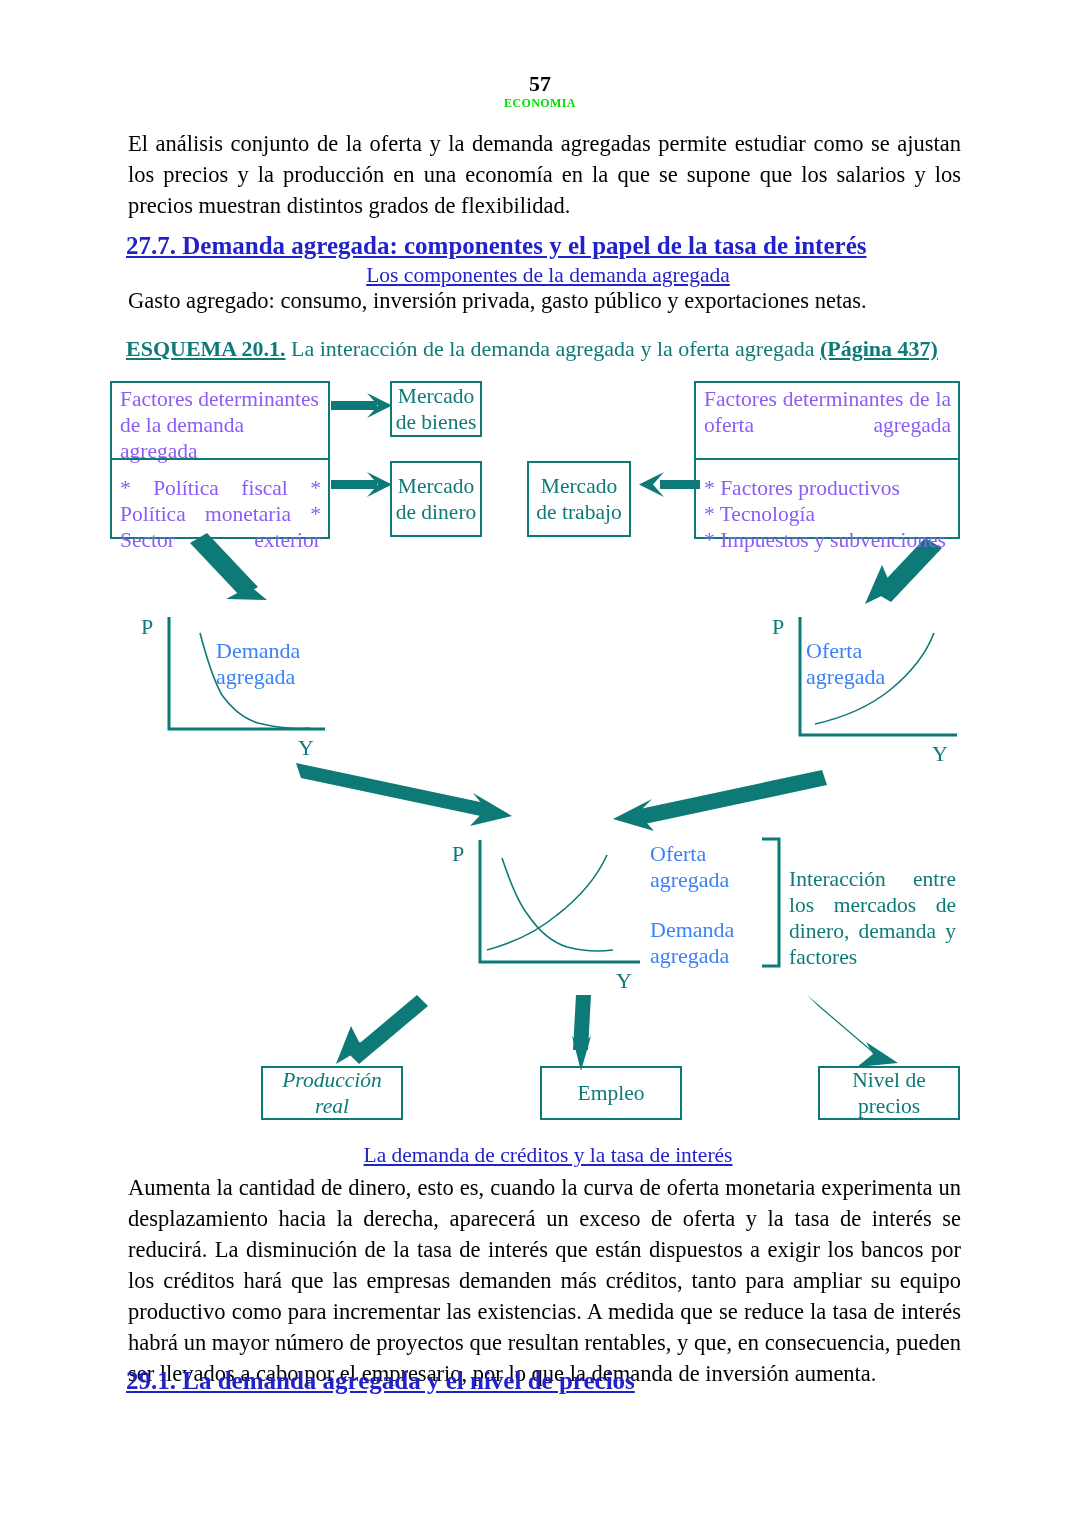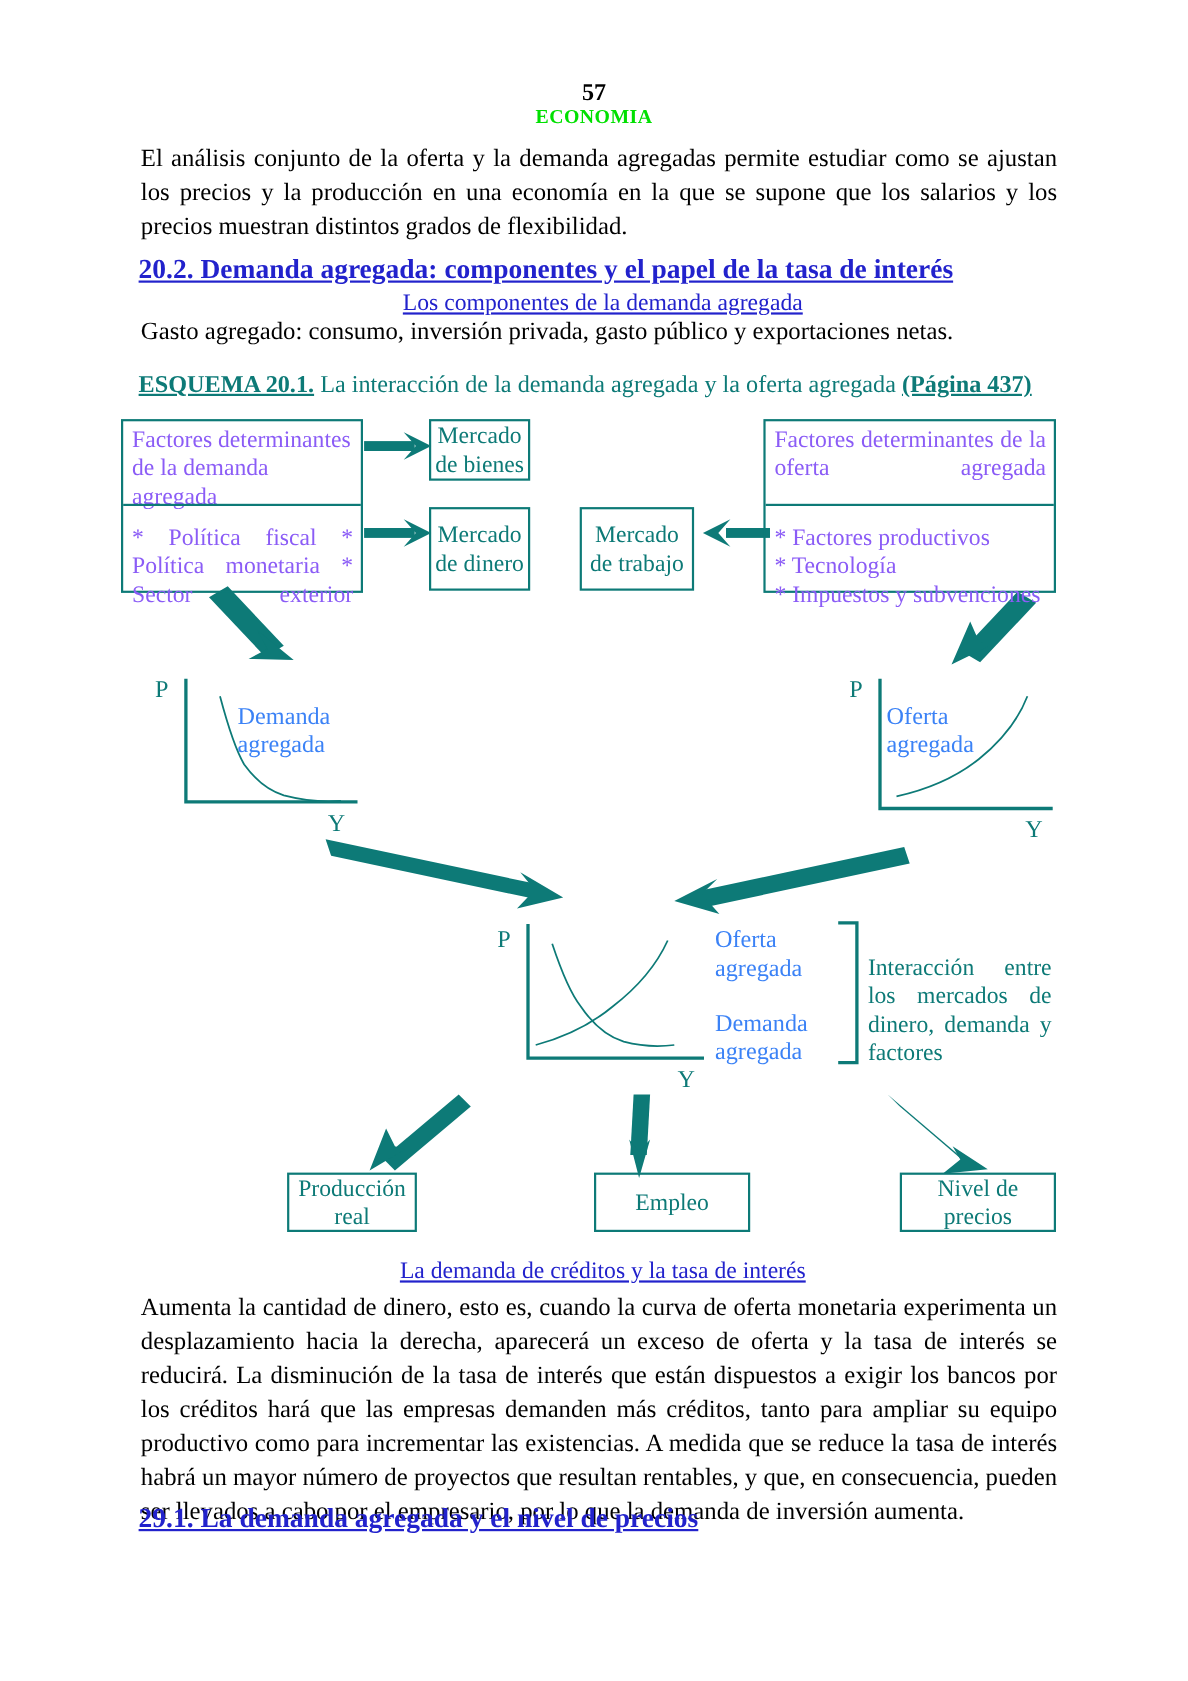--- a/index.html
+++ b/index.html
@@ -32,21 +32,21 @@
     font-weight: bold;
     font-size: 22px;
     line-height: 24px;
   }
   .header-subtitle {
     position: absolute;
     left: 0; top: 96px;
     width: 1080px;
     text-align: center;
     font-weight: bold;
-    font-size: 18px;
+    font-size: 12px;
     letter-spacing: 0.4px;
     color: #00e000;
   }
 
   
   .body-text {
     position: absolute;
     left: 128px;
     width: 833px;
     font-size: 22.5px;
@@ -166,21 +166,21 @@
 </head>
 <body>
 
 <div class="page">
 
   <div class="page-number">57</div>
   <div class="header-subtitle">ECONOMIA</div>
 
   <div id="intro-paragraph" class="body-text">El análisis conjunto de la oferta y la demanda agregadas permite estudiar como se ajustan los precios y la producción en una economía en la que se supone que los salarios y los precios muestran distintos grados de flexibilidad.</div>
 
-  <div id="section-20-2" class="h2-heading">20.2. Demanda agregada: componentes y el papel de la tasa de interés</div>
+  <div id="section-20-2" class="h2-heading">27.7. Demanda agregada: componentes y el papel de la tasa de interés</div>
   <div id="subsection-componentes" class="h3-heading">Los componentes de la demanda agregada</div>
   <div id="gasto-line" class="body-text">Gasto agregado: consumo, inversión privada, gasto público y exportaciones netas.</div>
 
   <div class="esquema-caption">
     <b>ESQUEMA 20.1.</b><span> La interacción de la demanda agregada y la oferta agregada </span><b>(Página 437)</b>
   </div>
 
   <div class="diagram">
     <svg width="1080" height="1528" viewBox="0 0 1080 1528" xmlns="http://www.w3.org/2000/svg">
       <g fill="#0d7a77" stroke="none">
@@ -294,21 +294,21 @@
 
   <div class="axis-label" style="left:452px; top:842px;">P</div>
   <div class="axis-label" style="left:616px; top:969px;">Y</div>
   <div class="curve-label" style="left:650px; top:841px;">Oferta
 agregada</div>
   <div class="curve-label" style="left:650px; top:917px;">Demanda
 agregada</div>
 
   <div class="bracket-text" style="left:789px; top:866px; width:167px;">Interacción entre los mercados de dinero, demanda y factores</div>
 
-  <div class="dbox dbox-center" style="left:261px; top:1066px; width:118px; height:54px; white-space:pre-line;">Producción
+  <div class="dbox dbox-center" style="left:261px; top:1066px; width:142px; height:54px; white-space:pre-line;font-style:italic;">Producción
 real</div>
   <div class="dbox dbox-center" style="left:818px; top:1066px; width:142px; height:54px; white-space:pre-line;">Nivel de
 precios</div>
   <div class="dbox dbox-center" style="left:540px; top:1066px; width:142px; height:54px;">Empleo</div>
 
   <div id="subsection-inversion" class="h3-heading">La demanda de créditos y la tasa de interés</div>
   <div id="investment-paragraph" class="body-text">Aumenta la cantidad de dinero, esto es, cuando la curva de oferta monetaria experimenta un desplazamiento hacia la derecha, aparecerá un exceso de oferta y la tasa de interés se reducirá. La disminución de la tasa de interés que están dispuestos a exigir los bancos por los créditos hará que las empresas demanden más créditos, tanto para ampliar su equipo productivo como para incrementar las existencias. A medida que se reduce la tasa de interés habrá un mayor número de proyectos que resultan rentables, y que, en consecuencia, pueden ser llevados a cabo por el empresario, por lo que la demanda de inversión aumenta.</div>
   <div id="section-20-3" class="h2-heading">29.1. La demanda agregada y el nivel de precios</div>
 
 </div>

